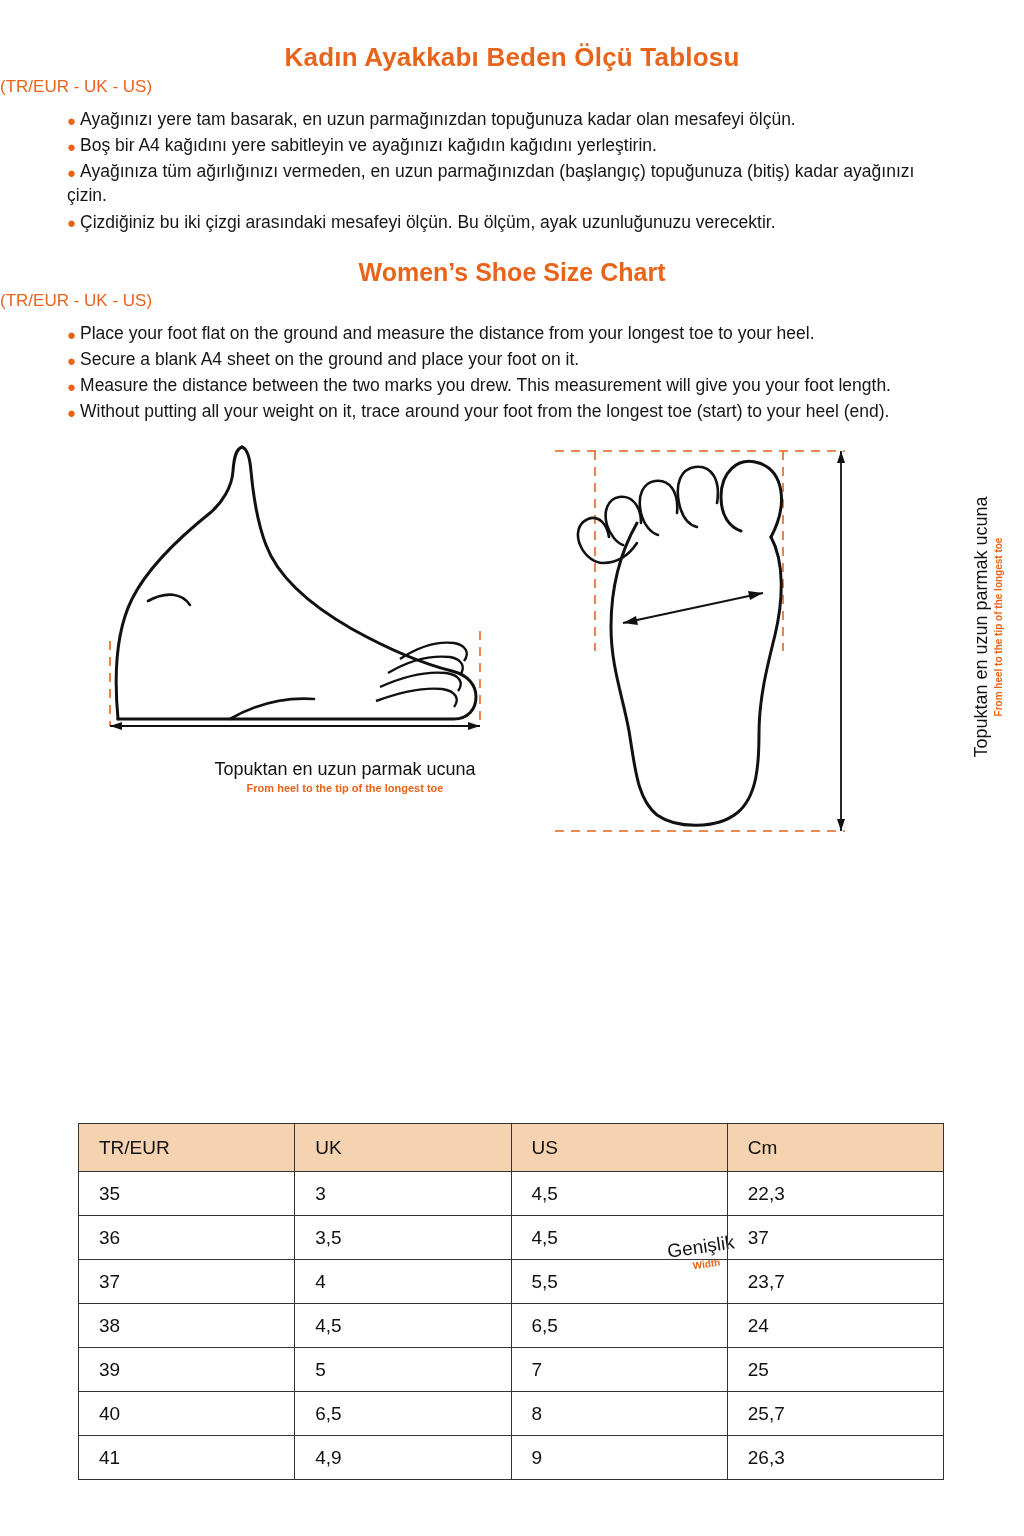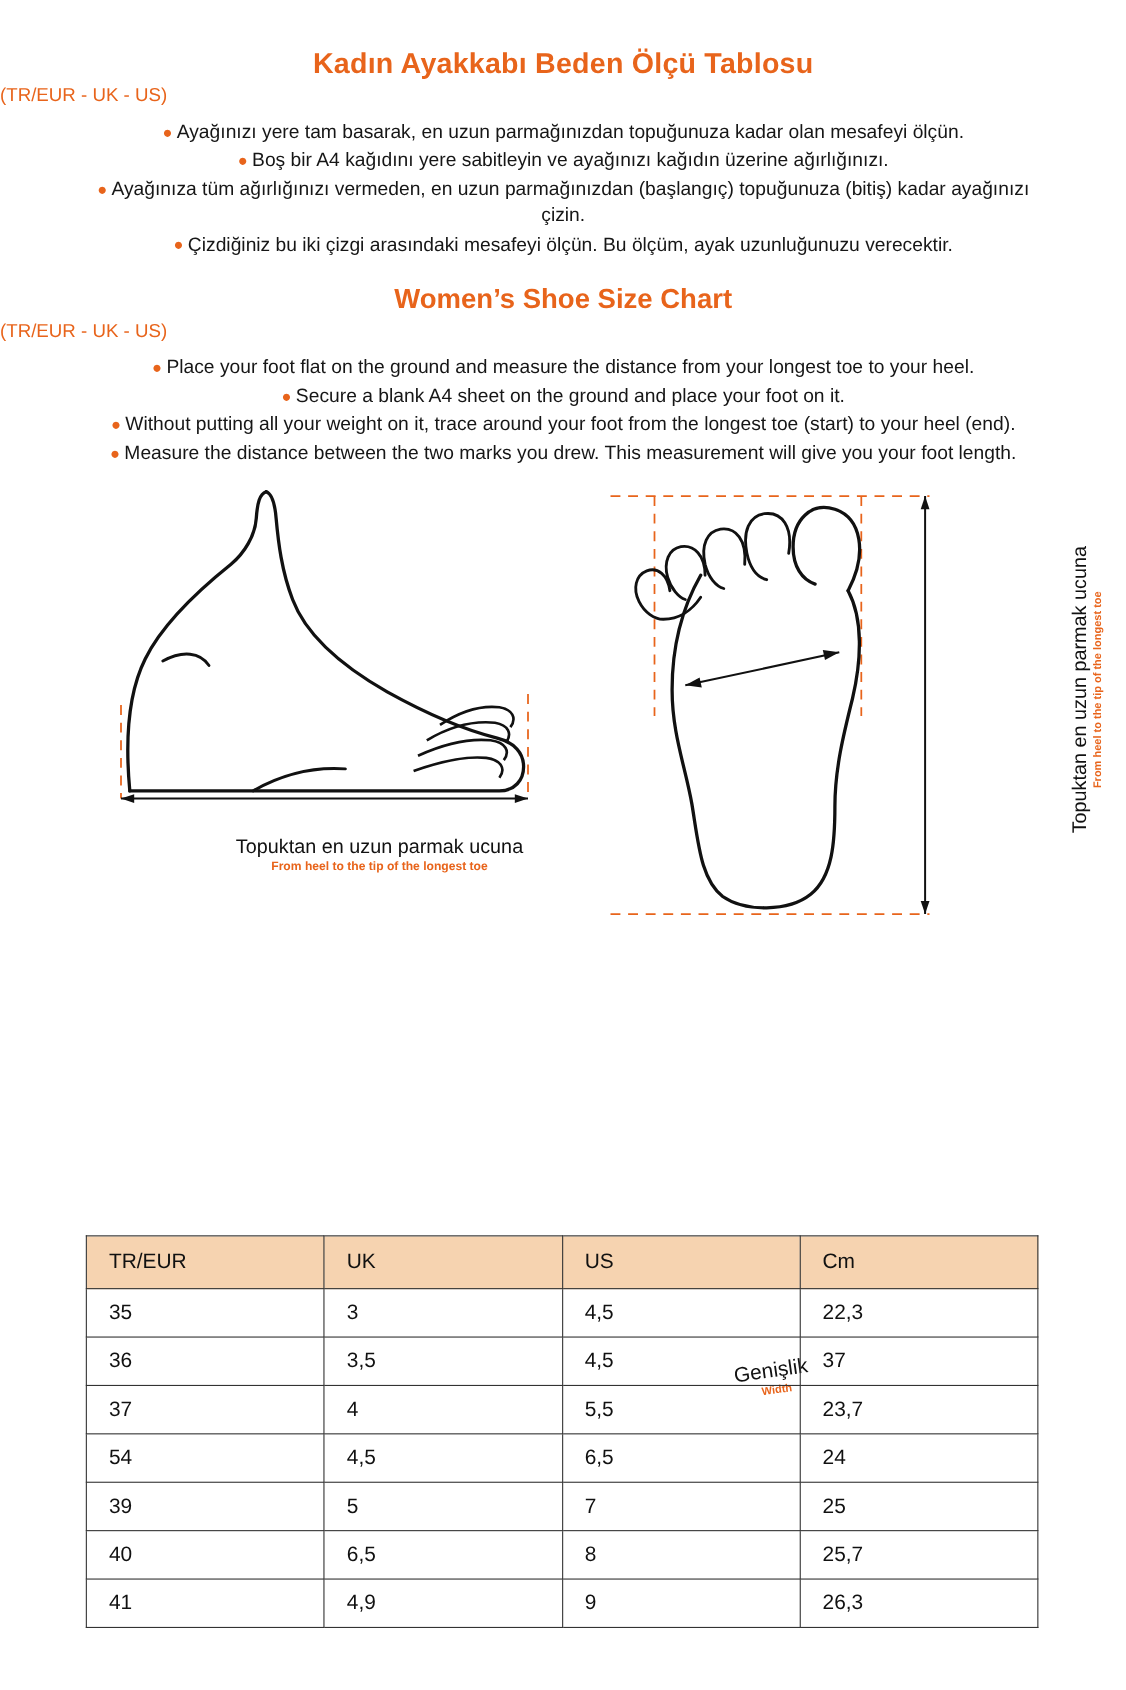--- a/index.html
+++ b/index.html
@@ -43,21 +43,21 @@
   }
 
   
   .bullets {
     margin: 10px auto 0 auto;
     padding: 0;
     list-style: none;
     width: 890px;
   }
   .bullets li {
-    text-align: center;
+    text-align: left;
     font-size: 17.5px;
     line-height: 1.38;
     color: #161616;
     margin: 0 0 2px 0;
     position: relative;
   }
   .bullets li .dot {
     color: #e8641b;
     font-size: 15px;
     line-height: 1;
@@ -170,33 +170,33 @@
 </head>
 <body>
 
 <div class="page">
 
   <h1 class="title">Kadın Ayakkabı Beden Ölçü Tablosu</h1>
   <div class="subtitle">(TR/EUR - UK - US)</div>
 
   <ul class="bullets">
     <li><span class="dot">●</span><span>Ayağınızı yere tam basarak, en uzun parmağınızdan topuğunuza kadar olan mesafeyi ölçün.</span></li>
-    <li><span class="dot">●</span><span>Boş bir A4 kağıdını yere sabitleyin ve ayağınızı kağıdın üzerine ağırlığınızı.</span></li>
+    <li><span class="dot">●</span><span>Boş bir A4 kağıdını yere sabitleyin ve ayağınızı kağıdın kağıdını yerleştirin.</span></li>
     <li><span class="dot">●</span><span>Ayağınıza tüm ağırlığınızı vermeden, en uzun parmağınızdan (başlangıç) topuğunuza (bitiş) kadar ayağınızı çizin.</span></li>
     <li><span class="dot">●</span><span>Çizdiğiniz bu iki çizgi arasındaki mesafeyi ölçün. Bu ölçüm, ayak uzunluğunuzu verecektir.</span></li>
   </ul>
 
   <h2 class="title2">Women’s Shoe Size Chart</h2>
   <div class="subtitle">(TR/EUR - UK - US)</div>
 
   <ul class="bullets en">
     <li><span class="dot">●</span><span>Place your foot flat on the ground and measure the distance from your longest toe to your heel.</span></li>
     <li><span class="dot">●</span><span>Secure a blank A4 sheet on the ground and place your foot on it.</span></li>
+    <li><span class="dot">●</span><span>Measure the distance between the two marks you drew. This measurement will give you your foot length.</span></li>
     <li><span class="dot">●</span><span>Without putting all your weight on it, trace around your foot from the longest toe (start) to your heel (end).</span></li>
-    <li><span class="dot">●</span><span>Measure the distance between the two marks you drew. This measurement will give you your foot length.</span></li>
   </ul>
 
   <div class="diagrams">
 
     <div class="diagram-left">
       <svg width="450" height="340" viewBox="0 0 450 340">
 
         <g stroke="#e8641b" stroke-width="1.6" stroke-dasharray="9,7" fill="none">
           <line x1="40" y1="200" x2="40" y2="285"></line>
           <line x1="410" y1="190" x2="410" y2="285"></line>
@@ -304,21 +304,21 @@
           <td>4,5</td>
           <td>37</td>
         </tr>
         <tr>
           <td>37</td>
           <td>4</td>
           <td>5,5</td>
           <td>23,7</td>
         </tr>
         <tr>
-          <td>54</td>
+          <td>38</td>
           <td>4,5</td>
           <td>6,5</td>
           <td>24</td>
         </tr>
         <tr>
           <td>39</td>
           <td>5</td>
           <td>7</td>
           <td>25</td>
         </tr>

